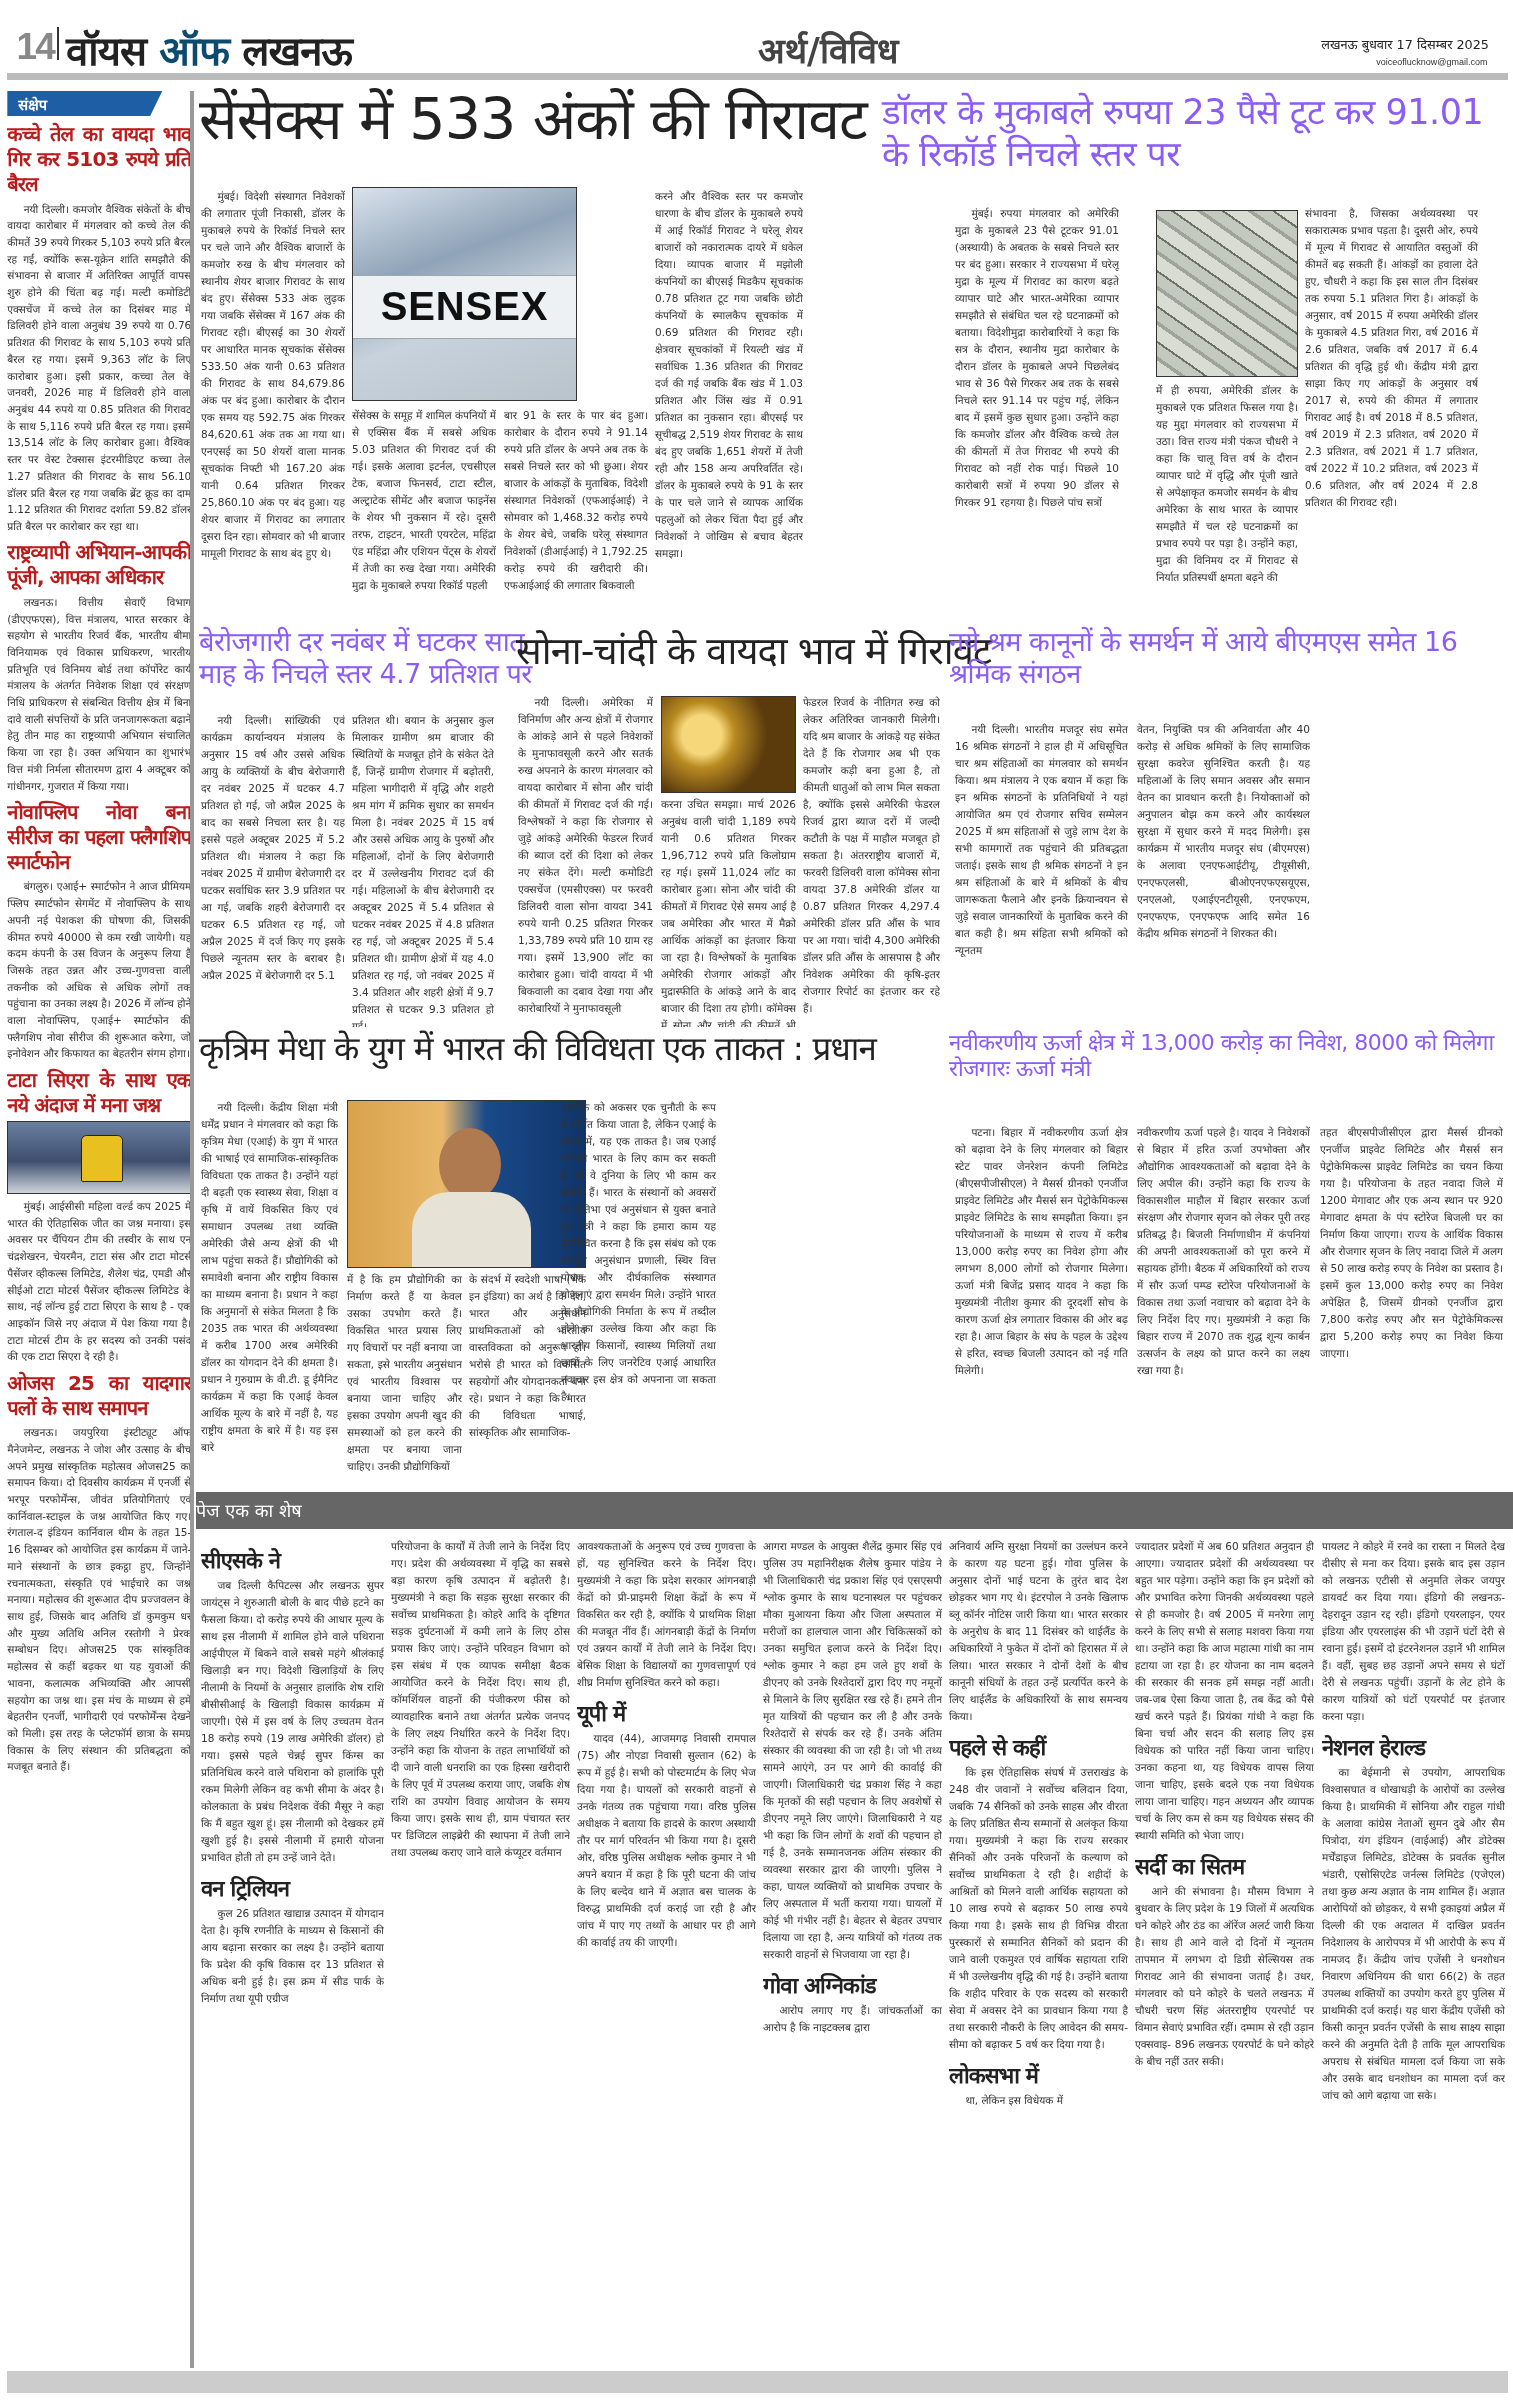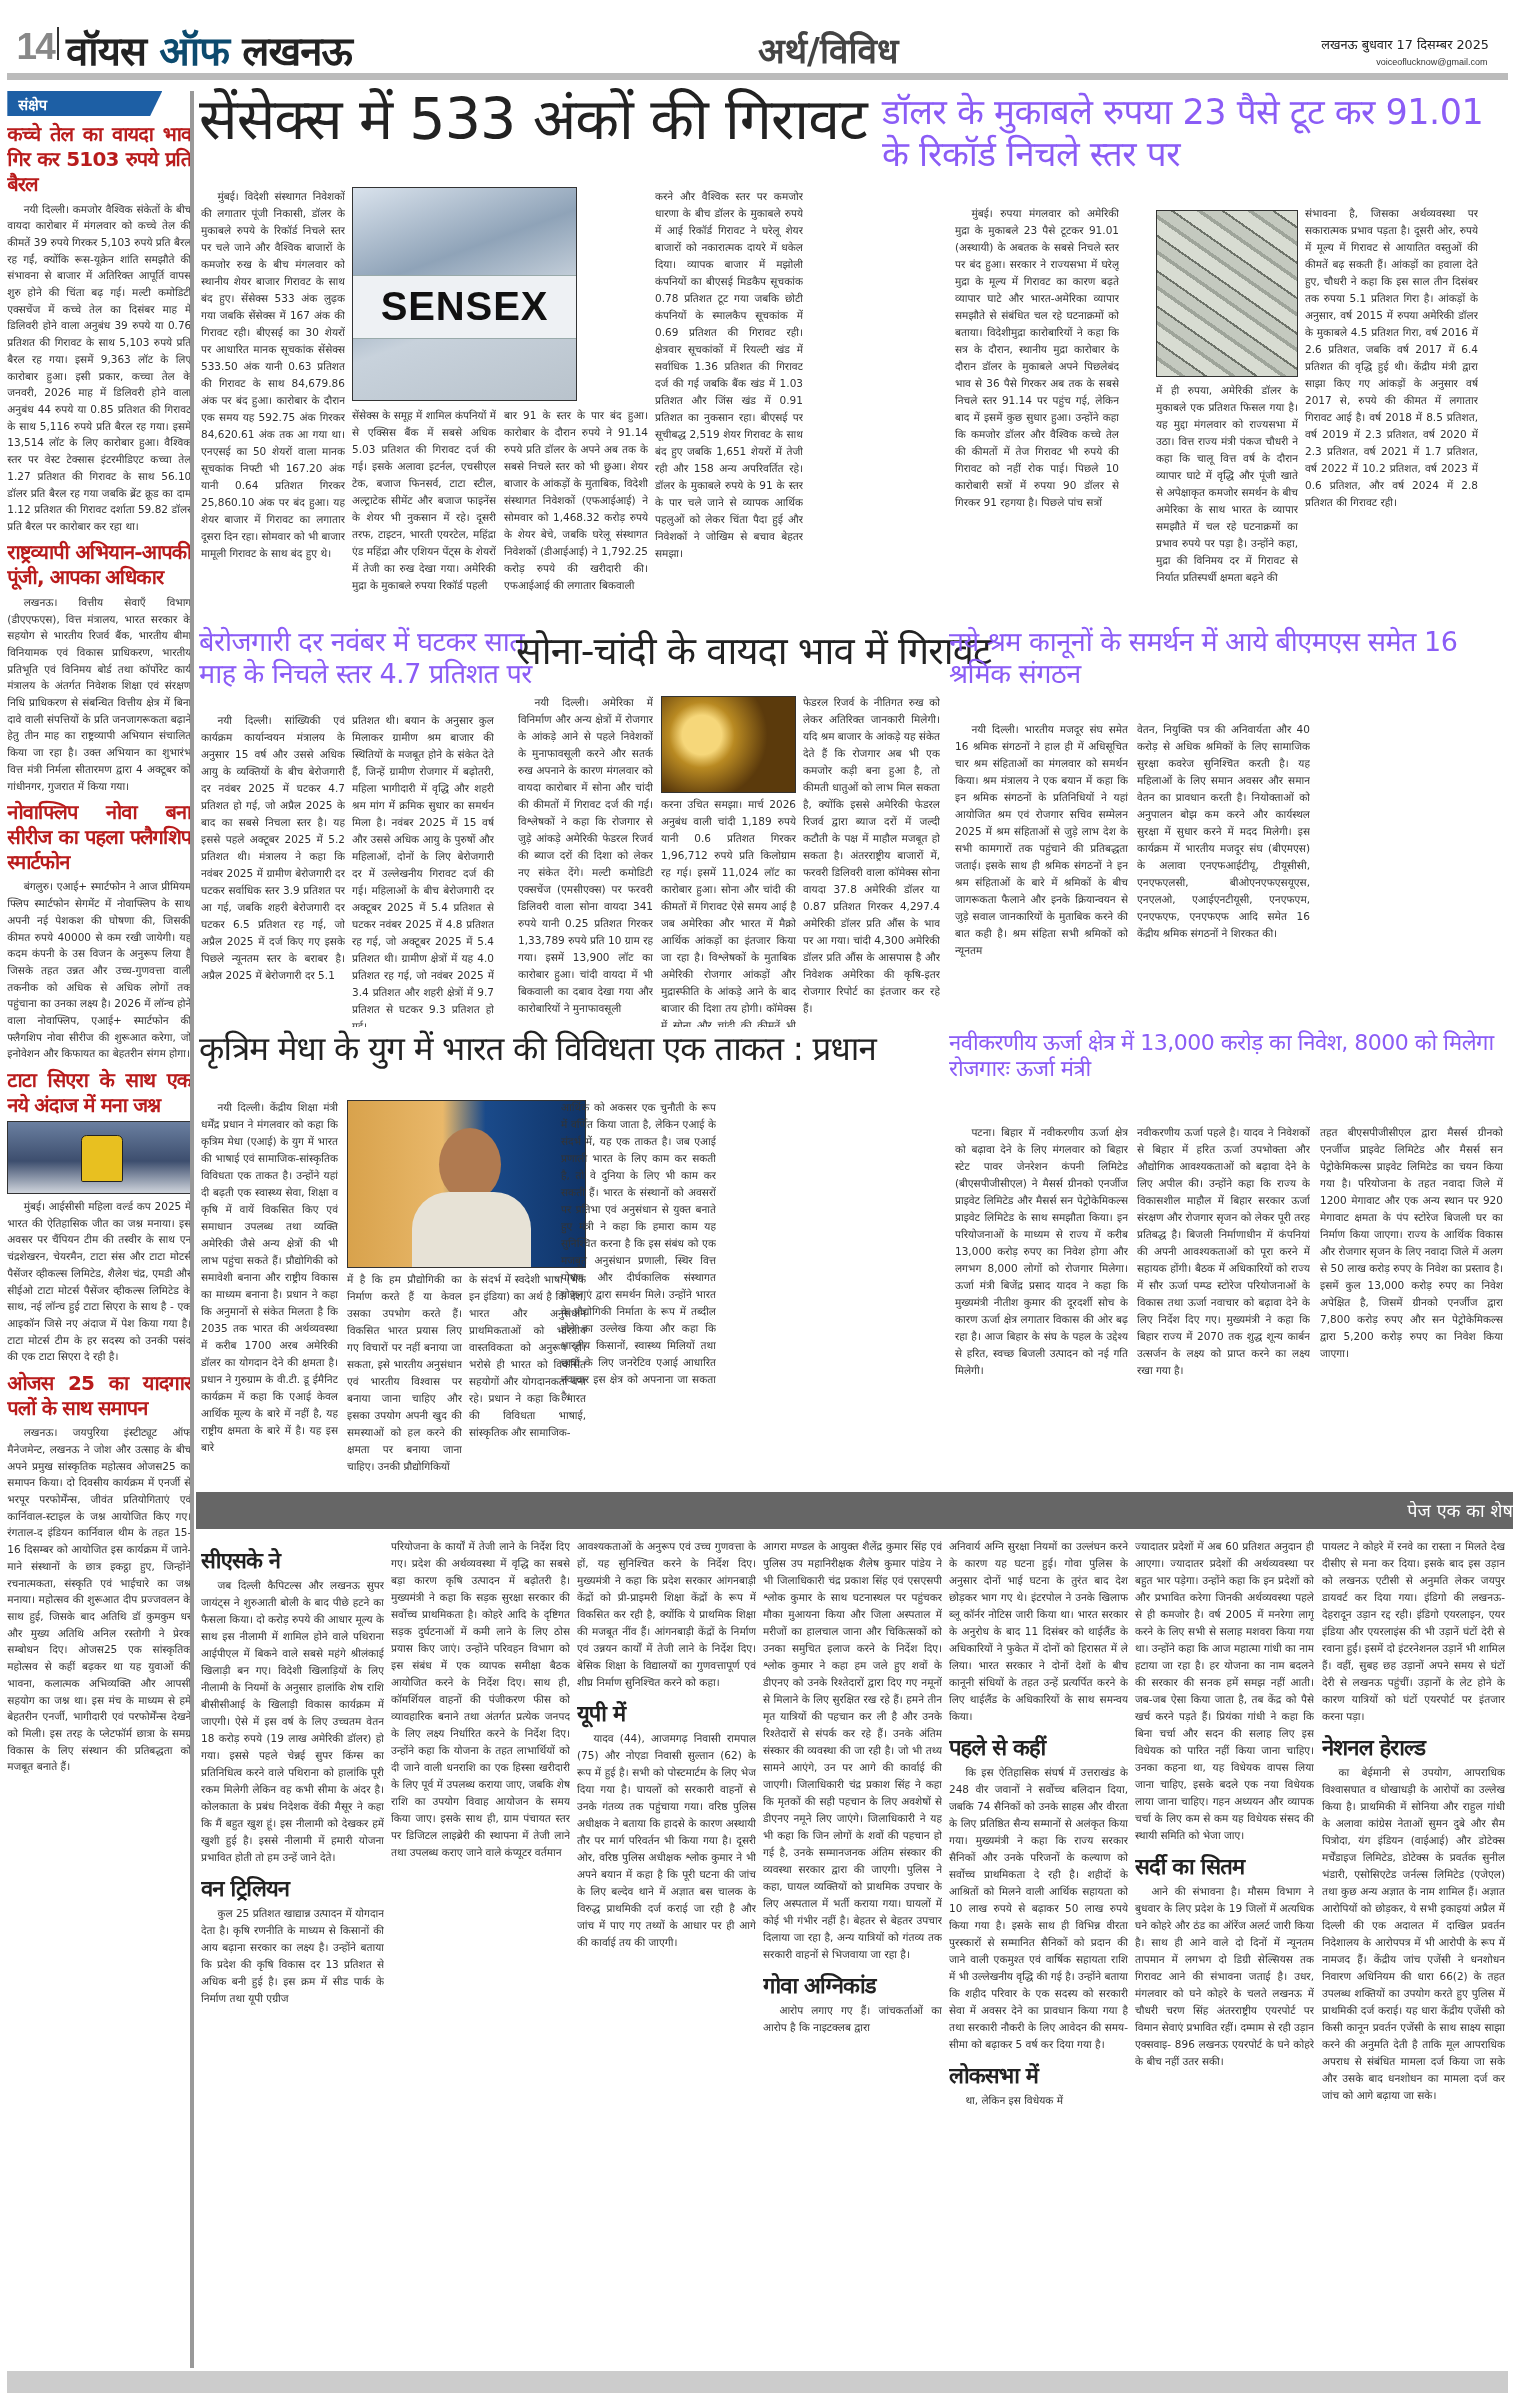--- a/index.html
+++ b/index.html
@@ -15,21 +15,21 @@
 .topbar{position:absolute;left:7.3px;top:73px;width:1501px;height:7.3px;background:#bbb}
 .col{position:absolute;font-family:"DejaVu Sans",sans-serif;font-size:10.5px;line-height:17px;text-align:justify;color:#333;overflow:hidden}
 .col p{text-indent:16.4px;margin-bottom:1.8px}
 .hl-b{font-weight:normal;color:#222;line-height:1.12;letter-spacing:-0.9px}
 .hl-l{font-weight:normal;color:#8b5cf6;line-height:1.2;letter-spacing:-0.5px}
 .sidebar{position:absolute;left:7.3px;top:91px;width:184px;height:2264px}
 .sanchep{background:#1d5fa5;color:#fff;font:bold 14.6px "DejaVu Sans",sans-serif;padding:2.7px 11px;width:155px;clip-path:polygon(0 0,100% 0,92% 100%,0 100%);margin-bottom:5.5px}
 .side-h{font:bold 20px "DejaVu Sans",sans-serif;color:#b91c1c;line-height:1.25;letter-spacing:-0.9px;margin:5.5px 0 3.7px}
 .rule-v{position:absolute;width:3.7px;background:#999}
 .img{position:absolute;border:0.9px solid #333;overflow:hidden}
-.banner{position:absolute;left:196px;top:1492px;width:1317px;height:37px;background:#666;color:#fff;font:18px "DejaVu Sans",sans-serif;text-align:right;line-height:37px}
+.banner{position:absolute;left:196px;top:1492px;width:1317px;height:37px;background:#666;color:#fff;font:18px "DejaVu Sans",sans-serif;text-align:left;line-height:37px}
 .footbar{position:absolute;left:7.3px;top:2371px;width:1501px;height:22px;background:#ccc}
 .sub-h{font:bold 22px "DejaVu Sans",sans-serif;color:#222;letter-spacing:-0.9px;margin:5.5px 0 3.7px;text-indent:0 !important}
 </style>
 </head>
 <body>
 
 <div class="masthead">
   <div class="pageno">14</div>
   <div class="vbar"></div>
   <div class="brand">
@@ -157,21 +157,21 @@
 <div class="col" style="left:1320px;top:1124px;width:183px;height:358px">
     <p style="text-indent:0">तहत बीएसपीजीसीएल द्वारा मैसर्स ग्रीनको एनर्जीज प्राइवेट लिमिटेड और मैसर्स सन पेट्रोकेमिकल्स प्राइवेट लिमिटेड का चयन किया गया है। परियोजना के तहत नवादा जिले में 1200 मेगावाट और एक अन्य स्थान पर 920 मेगावाट क्षमता के पंप स्टोरेज बिजली घर का निर्माण किया जाएगा। राज्य के आर्थिक विकास और रोजगार सृजन के लिए नवादा जिले में अलग से 50 लाख करोड़ रुपए के निवेश का प्रस्ताव है। इसमें कुल 13,000 करोड़ रुपए का निवेश अपेक्षित है, जिसमें ग्रीनको एनर्जीज द्वारा 7,800 करोड़ रुपए और सन पेट्रोकेमिकल्स द्वारा 5,200 करोड़ रुपए का निवेश किया जाएगा।</p>
   </div>
 
 <div class="banner">पेज एक का शेष</div>
 
 <div class="col" style="left:201px;top:1538px;width:183px;height:826px">
   <div class="sub-h">सीएसके ने</div>
   <p>जब दिल्ली कैपिटल्स और लखनऊ सुपर जायंट्स ने शुरुआती बोली के बाद पीछे हटने का फैसला किया। दो करोड़ रुपये की आधार मूल्य के साथ इस नीलामी में शामिल होने वाले पथिराना आईपीएल में बिकने वाले सबसे महंगे श्रीलंकाई खिलाड़ी बन गए। विदेशी खिलाड़ियों के लिए नीलामी के नियमों के अनुसार हालांकि शेष राशि बीसीसीआई के खिलाड़ी विकास कार्यक्रम में जाएगी। ऐसे में इस वर्ष के लिए उच्चतम वेतन 18 करोड़ रुपये (19 लाख अमेरिकी डॉलर) हो गया। इससे पहले चेन्नई सुपर किंग्स का प्रतिनिधित्व करने वाले पथिराना को हालांकि पूरी रकम मिलेगी लेकिन वह कभी सीमा के अंदर है। कोलकाता के प्रबंध निदेशक वेंकी मैसूर ने कहा कि मैं बहुत खुश हूं। इस नीलामी को देखकर हमें खुशी हुई है। इससे नीलामी में हमारी योजना प्रभावित होती तो हम उन्हें जाने देते।</p>
   <div class="sub-h">वन ट्रिलियन</div>
-  <p>कुल 25 प्रतिशत खाद्यान्न उत्पादन में योगदान देता है। कृषि रणनीति के माध्यम से किसानों की आय बढ़ाना सरकार का लक्ष्य है। उन्होंने बताया कि प्रदेश की कृषि विकास दर 13 प्रतिशत से अधिक बनी हुई है। इस क्रम में सीड पार्क के निर्माण तथा यूपी एग्रीज</p>
+  <p>कुल 26 प्रतिशत खाद्यान्न उत्पादन में योगदान देता है। कृषि रणनीति के माध्यम से किसानों की आय बढ़ाना सरकार का लक्ष्य है। उन्होंने बताया कि प्रदेश की कृषि विकास दर 13 प्रतिशत से अधिक बनी हुई है। इस क्रम में सीड पार्क के निर्माण तथा यूपी एग्रीज</p>
 </div>
 <div class="col" style="left:391px;top:1538px;width:179px;height:826px">
   <p style="text-indent:0">परियोजना के कार्यों में तेजी लाने के निर्देश दिए गए। प्रदेश की अर्थव्यवस्था में वृद्धि का सबसे बड़ा कारण कृषि उत्पादन में बढ़ोतरी है। मुख्यमंत्री ने कहा कि सड़क सुरक्षा सरकार की सर्वोच्च प्राथमिकता है। कोहरे आदि के दृष्टिगत सड़क दुर्घटनाओं में कमी लाने के लिए ठोस प्रयास किए जाएं। उन्होंने परिवहन विभाग को इस संबंध में एक व्यापक समीक्षा बैठक आयोजित करने के निर्देश दिए। साथ ही, कॉमर्शियल वाहनों की पंजीकरण फीस को व्यावहारिक बनाने तथा अंतर्गत प्रत्येक जनपद के लिए लक्ष्य निर्धारित करने के निर्देश दिए। उन्होंने कहा कि योजना के तहत लाभार्थियों को दी जाने वाली धनराशि का एक हिस्सा खरीदारी के लिए पूर्व में उपलब्ध कराया जाए, जबकि शेष राशि का उपयोग विवाह आयोजन के समय किया जाए। इसके साथ ही, ग्राम पंचायत स्तर पर डिजिटल लाइब्रेरी की स्थापना में तेजी लाने तथा उपलब्ध कराए जाने वाले कंप्यूटर वर्तमान</p>
 </div>
 <div class="col" style="left:577px;top:1538px;width:179px;height:826px">
   <p style="text-indent:0">आवश्यकताओं के अनुरूप एवं उच्च गुणवत्ता के हों, यह सुनिश्चित करने के निर्देश दिए। मुख्यमंत्री ने कहा कि प्रदेश सरकार आंगनबाड़ी केंद्रों को प्री-प्राइमरी शिक्षा केंद्रों के रूप में विकसित कर रही है, क्योंकि ये प्राथमिक शिक्षा की मजबूत नींव हैं। आंगनबाड़ी केंद्रों के निर्माण एवं उन्नयन कार्यों में तेजी लाने के निर्देश दिए। बेसिक शिक्षा के विद्यालयों का गुणवत्तापूर्ण एवं शीघ्र निर्माण सुनिश्चित करने को कहा।</p>
   <div class="sub-h">यूपी में</div>
   <p>यादव (44), आजमगढ़ निवासी रामपाल (75) और नोएडा निवासी सुल्तान (62) के रूप में हुई है। सभी को पोस्टमार्टम के लिए भेज दिया गया है। घायलों को सरकारी वाहनों से उनके गंतव्य तक पहुंचाया गया। वरिष्ठ पुलिस अधीक्षक ने बताया कि हादसे के कारण अस्थायी तौर पर मार्ग परिवर्तन भी किया गया है। दूसरी ओर, वरिष्ठ पुलिस अधीक्षक श्लोक कुमार ने भी अपने बयान में कहा है कि पूरी घटना की जांच के लिए बल्देव थाने में अज्ञात बस चालक के विरुद्ध प्राथमिकी दर्ज कराई जा रही है और जांच में पाए गए तथ्यों के आधार पर ही आगे की कार्वाई तय की जाएगी।</p>
 </div>
 <div class="col" style="left:763px;top:1538px;width:179px;height:826px">

